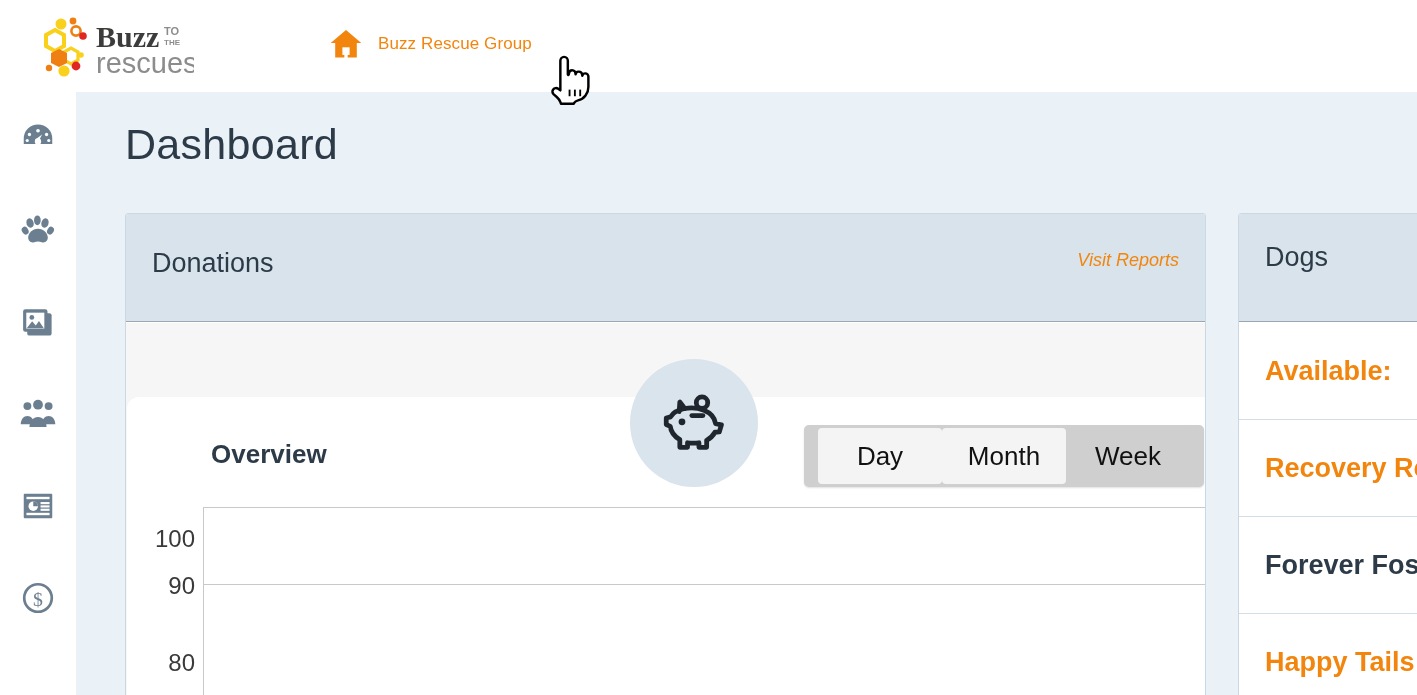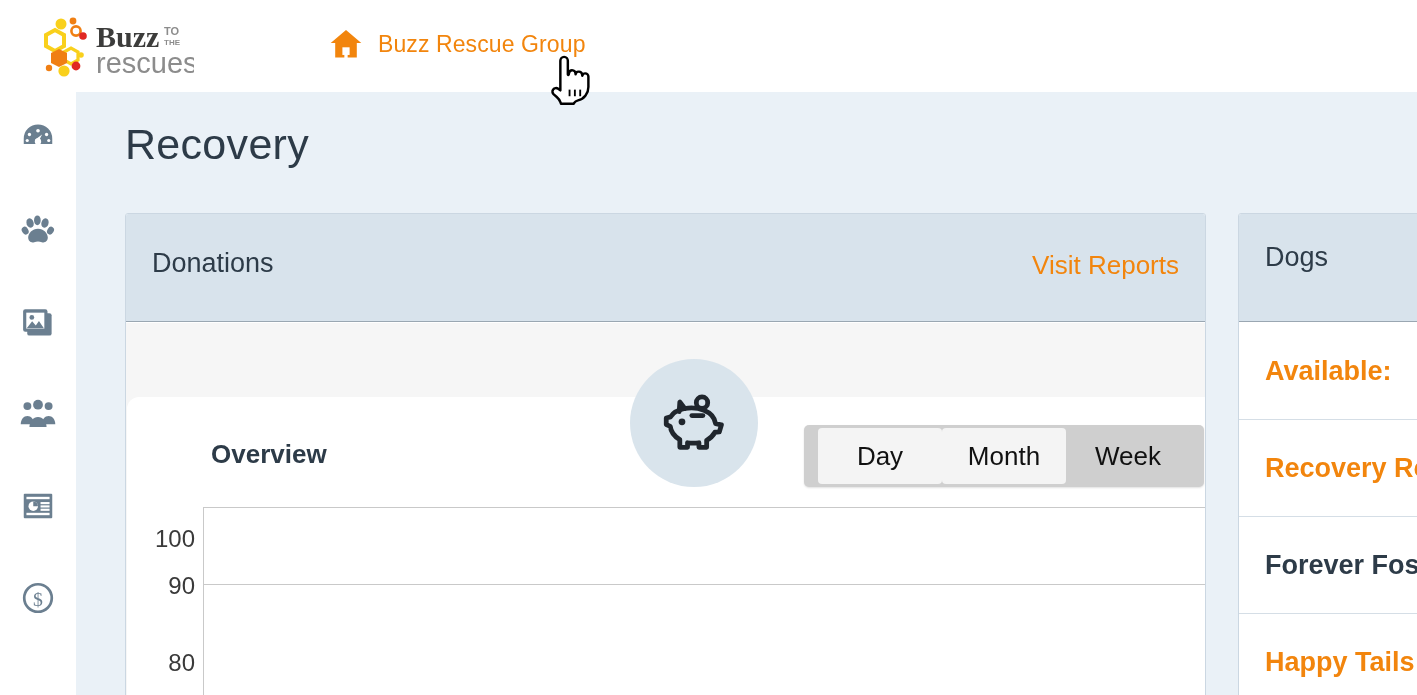--- a/index.html
+++ b/index.html
@@ -24,21 +24,21 @@
   }
   .logo-svg { display: block; }
 
   .home-nav {
     position: absolute; left: 328px; top: 26px;
     display: flex; align-items: center; gap: 14px;
     cursor: pointer;
   }
   .home-icon { width: 36px; height: 36px; display: block; }
   .home-label {
-    font-size: 23px; color: #F2850D; letter-spacing: .1px;
+    font-size: 17px; color: #F2850D; letter-spacing: .1px;
     font-family: "Liberation Sans", sans-serif; white-space: nowrap;
   }
 
   
   .cursor { position: absolute; left: 549px; top: 53px; width: 46px; height: 56px; z-index: 90; pointer-events: none; }
 
   
   .rail {
     position: absolute; left: 0; top: 92px; width: 76px; height: 603px;
     background: #ffffff; z-index: 20;
@@ -76,22 +76,23 @@
   .card-head {
     background: #D8E3EC;
     border-bottom: 1px solid #9AA7B2;
     display: flex; align-items: center;
     position: relative;
   }
   .card-title {
     font-size: 27px; color: #2D3B48; font-weight: 400;
   }
   .card-link {
-    font-size: 26px; color: #F2850D; cursor: pointer;
+    font-size: 18px; color: #F2850D; cursor: pointer;
     position: absolute;
+    font-style: italic;
   }
 
   
   #donations-card { left: 49px; top: 121px; width: 1081px; height: 520px; }
   #donations-card .card-head { height: 108px; padding: 9px 26px; }
   #donations-card .card-title { position: absolute; left: 26px; top: 34px; }
   #donations-card .card-link { right: 26px; top: 36px; }
 
   .card-body-gray {
     position: absolute; left: 0; top: 109px; width: 1079px; height: 411px;
@@ -264,21 +265,21 @@
     <div class="rail-item">
       <svg width="38" height="38" viewBox="0 0 24 24">
         <circle cx="12" cy="12" r="8.7" fill="none" stroke="#6B7F90" stroke-width="1.7"></circle>
         <text x="12" y="17.2" text-anchor="middle" font-family="'Liberation Serif', serif" font-size="12.5" fill="#6B7F90">$</text>
       </svg>
     </div>
   </div>
 
   <div class="content">
 
-    <div class="page-title">Recovery</div>
+    <div class="page-title">Dashboard</div>
 
     <div class="card" id="donations-card">
       <div class="card-head">
         <div class="card-title">Donations</div>
         <div class="card-link">Visit Reports</div>
       </div>
 
       <div class="card-body-gray">
 
         <div class="inner-panel">

